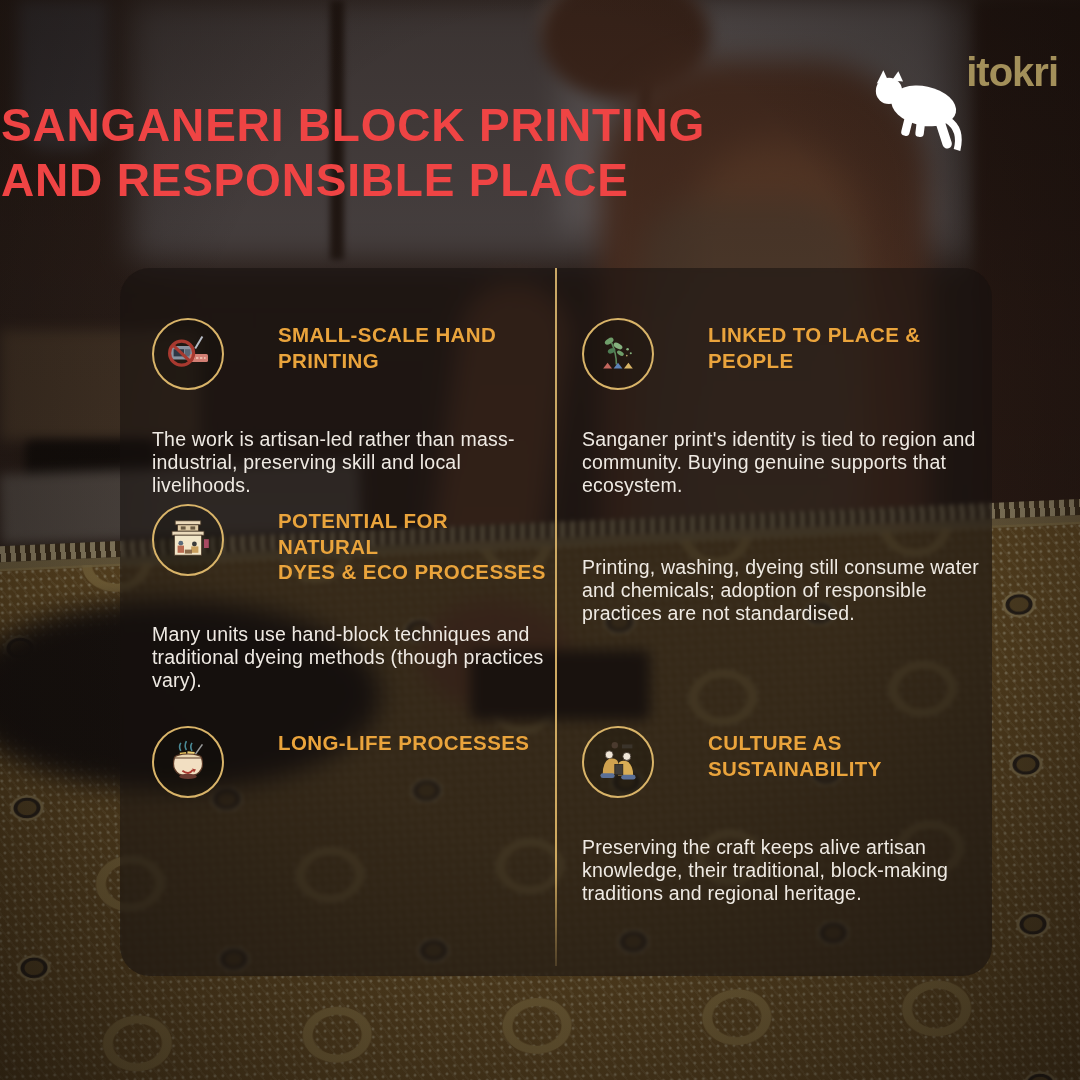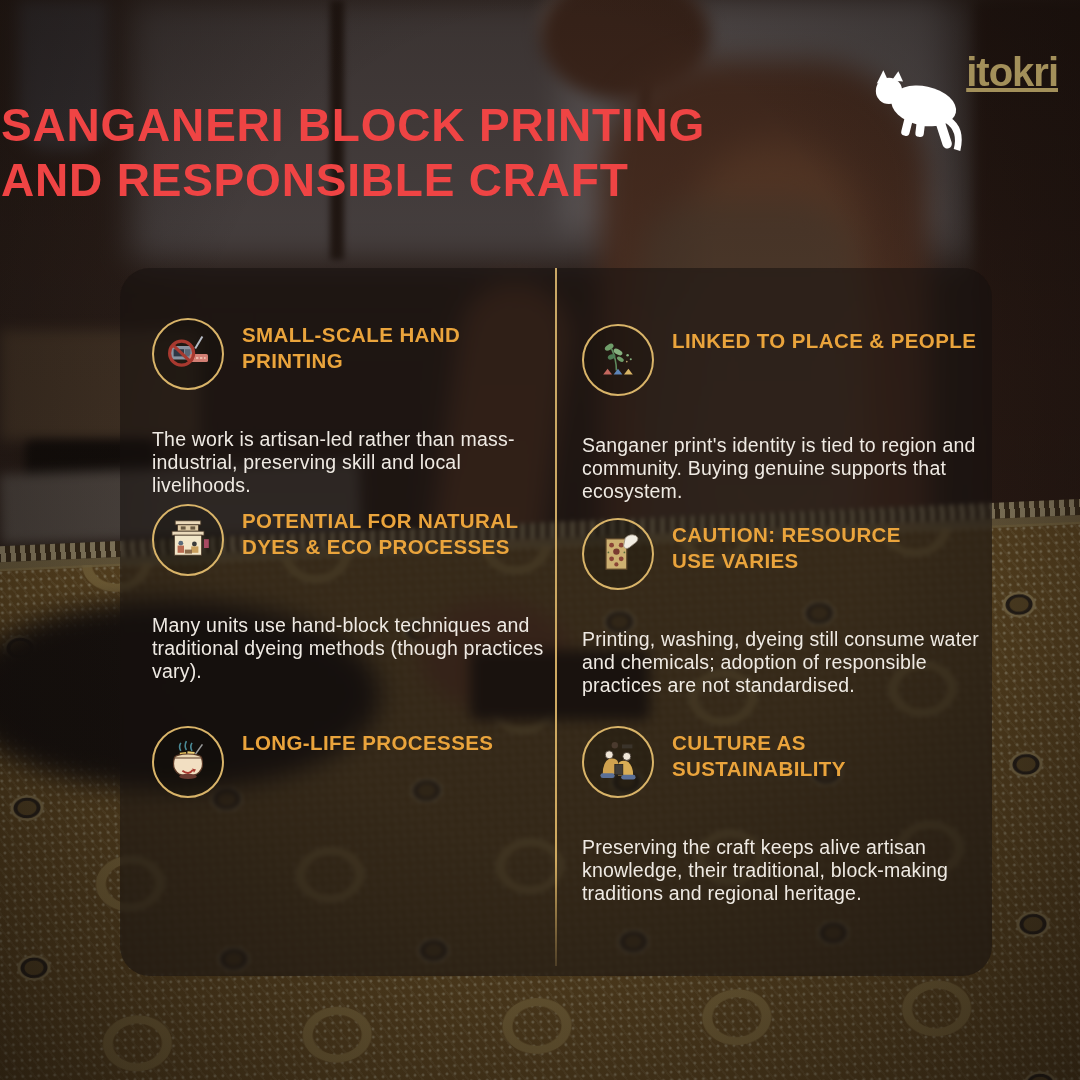--- a/index.html
+++ b/index.html
@@ -41,36 +41,36 @@
   .ph-hand{left:420px;top:600px;width:150px;height:110px;background:#8a5638;border-radius:50%;filter:blur(10px);}
   .ph-block{left:470px;top:650px;width:180px;height:70px;background:#241a12;border-radius:8px;filter:blur(6px);}
   .ph-shade{inset:0;background:
       linear-gradient(180deg, rgba(26,17,13,.62) 0%, rgba(26,17,13,.45) 30%, rgba(20,14,10,.38) 55%, rgba(22,16,11,.48) 100%);}
   .ph-vignette{inset:0;background:radial-gradient(ellipse at 50% 40%, rgba(0,0,0,0) 45%, rgba(12,8,6,.55) 100%);}
 
   
   .content{position:absolute;inset:0;z-index:2;}
 
   .logo{position:absolute;top:44px;right:20px;width:220px;height:130px;}
-  .logo-text{position:absolute;top:6px;right:2px;font-size:40px;font-weight:700;letter-spacing:-1px;color:#a3905a;text-decoration:underline;}
+  .logo-text{position:absolute;top:6px;right:2px;font-size:40px;font-weight:700;letter-spacing:-1px;color:#a3905a;}
   .logo-cat{position:absolute;top:24px;right:80px;width:122px;height:104px;}
 
   .title{position:absolute;top:98px;left:1px;width:100%;
          color:#ef4444;font-weight:800;font-size:46px;line-height:1.19;letter-spacing:.8px;}
 
   .panel{position:absolute;left:120px;top:268px;width:872px;height:708px;border-radius:30px;
          background:rgba(22,17,14,.55);backdrop-filter:blur(2px);-webkit-backdrop-filter:blur(2px);}
   .divider{position:absolute;left:calc(50% - 1px);top:0;bottom:10px;width:2px;
            background:linear-gradient(180deg,#c9a765 0%,#cfa95f 85%,rgba(201,167,101,.2) 100%);}
 
   .card{position:absolute;width:398px;}
-  .c1{left:32px;top:50px;}   .c2{left:462px;top:56px;}
+  .c1{left:32px;top:50px;}   .c2{left:462px;top:50px;}
   .c3{left:32px;top:236px;}  .c4{left:462px;top:250px;}
   .c5{left:32px;top:458px;}  .c6{left:462px;top:458px;}
-  .card-head{display:flex;align-items:flex-start;}
+  .card-head{display:flex;align-items:flex-start;gap:36px;}
   .icon-circle{flex:0 0 auto;width:68px;height:68px;border:2px solid #d9b469;border-radius:50%;
                background:rgba(10,8,6,.22);display:flex;align-items:center;justify-content:center;}
   .icon-circle svg{width:56px;height:56px;}
   .card-title{margin:4px 0 0 18px;color:#eaa43c;font-weight:800;font-size:20.5px;
               line-height:1.25;letter-spacing:.4px;white-space:pre-line;}
   .card-body{margin-top:38px;color:#efeae3;font-size:19.5px;line-height:1.17;letter-spacing:.2px;}
 </style>
 </head>
 <body>
 
@@ -116,21 +116,21 @@
           <rect x="62" y="51" width="9" height="22" rx="4" transform="rotate(7 66 62)"></rect>
           <rect x="86" y="50" width="10" height="36" rx="5" transform="rotate(-18 91 68)"></rect>
           <path d="M98,52 q17,11 11,36 l-7,-2 q5,-19 -9,-28 z"></path>
         </g>
       </svg>
       <div class="logo-text">itokri</div>
     </div>
 
     <div class="title">
       <div>SANGANERI BLOCK PRINTING</div>
-      <div>AND RESPONSIBLE CRAFT</div>
+      <div>AND RESPONSIBLE PLACE</div>
     </div>
 
     <div class="panel">
       <div class="divider"></div>
 
       <div class="card c1">
         <div class="card-head">
           <div class="icon-circle">
             <svg viewBox="0 0 70 70">
               <rect x="13" y="25" width="28" height="17" rx="2" fill="#8a93a0"></rect>
@@ -189,38 +189,20 @@
               <rect x="55" y="34" width="6" height="11" fill="#a84a62"></rect>
             </svg>
           </div>
           <div class="card-title">POTENTIAL FOR NATURAL
 DYES &amp; ECO PROCESSES</div>
         </div>
         <div class="card-body">Many units use hand-block techniques and traditional dyeing methods (though practices vary).</div>
       </div>
 
       <div class="card c4">
-        <div class="card-head">
-          <div class="icon-circle">
-            <svg viewBox="0 0 70 70">
-              <rect x="20" y="16" width="26" height="38" fill="#cdb071" stroke="#5a4428" stroke-width="1.5"></rect>
-              <circle cx="27" cy="24" r="3" fill="#8a4436"></circle>
-                <circle cx="39" cy="24" r="3" fill="#8a4436"></circle>
-              <circle cx="33" cy="32" r="4" fill="#7a3a30"></circle>
-              <circle cx="27" cy="41" r="3" fill="#8a4436"></circle>
-                <circle cx="39" cy="41" r="3" fill="#8a4436"></circle>
-              <circle cx="33" cy="48" r="2.6" fill="#8a4436"></circle>
-              <circle cx="23" cy="33" r="1.1" fill="#5a6a3a"></circle>
-                <circle cx="43" cy="33" r="1.1" fill="#5a6a3a"></circle>
-              <path d="M44,15 q6,-6 13,-3 q5,3 1,8 l-9,7 q-5,3 -7,-2 z" fill="#f2ede2" stroke="#9a8f80" stroke-width="1"></path>
-            </svg>
-          </div>
-          <div class="card-title">CAUTION: RESOURCE
-USE VARIES</div>
-        </div>
         <div class="card-body">Printing, washing, dyeing still consume water and chemicals; adoption of responsible practices are not standardised.</div>
       </div>
 
       <div class="card c5">
         <div class="card-head">
           <div class="icon-circle">
             <svg viewBox="0 0 70 70">
               <path d="M26,11 q-3,5 0,10" stroke="#4a8a96" stroke-width="2" fill="none"></path>
               <path d="M33,9 q-3,6 0,11" stroke="#4a8a96" stroke-width="2" fill="none"></path>
               <path d="M40,11 q-3,5 0,10" stroke="#4a8a96" stroke-width="2" fill="none"></path>

